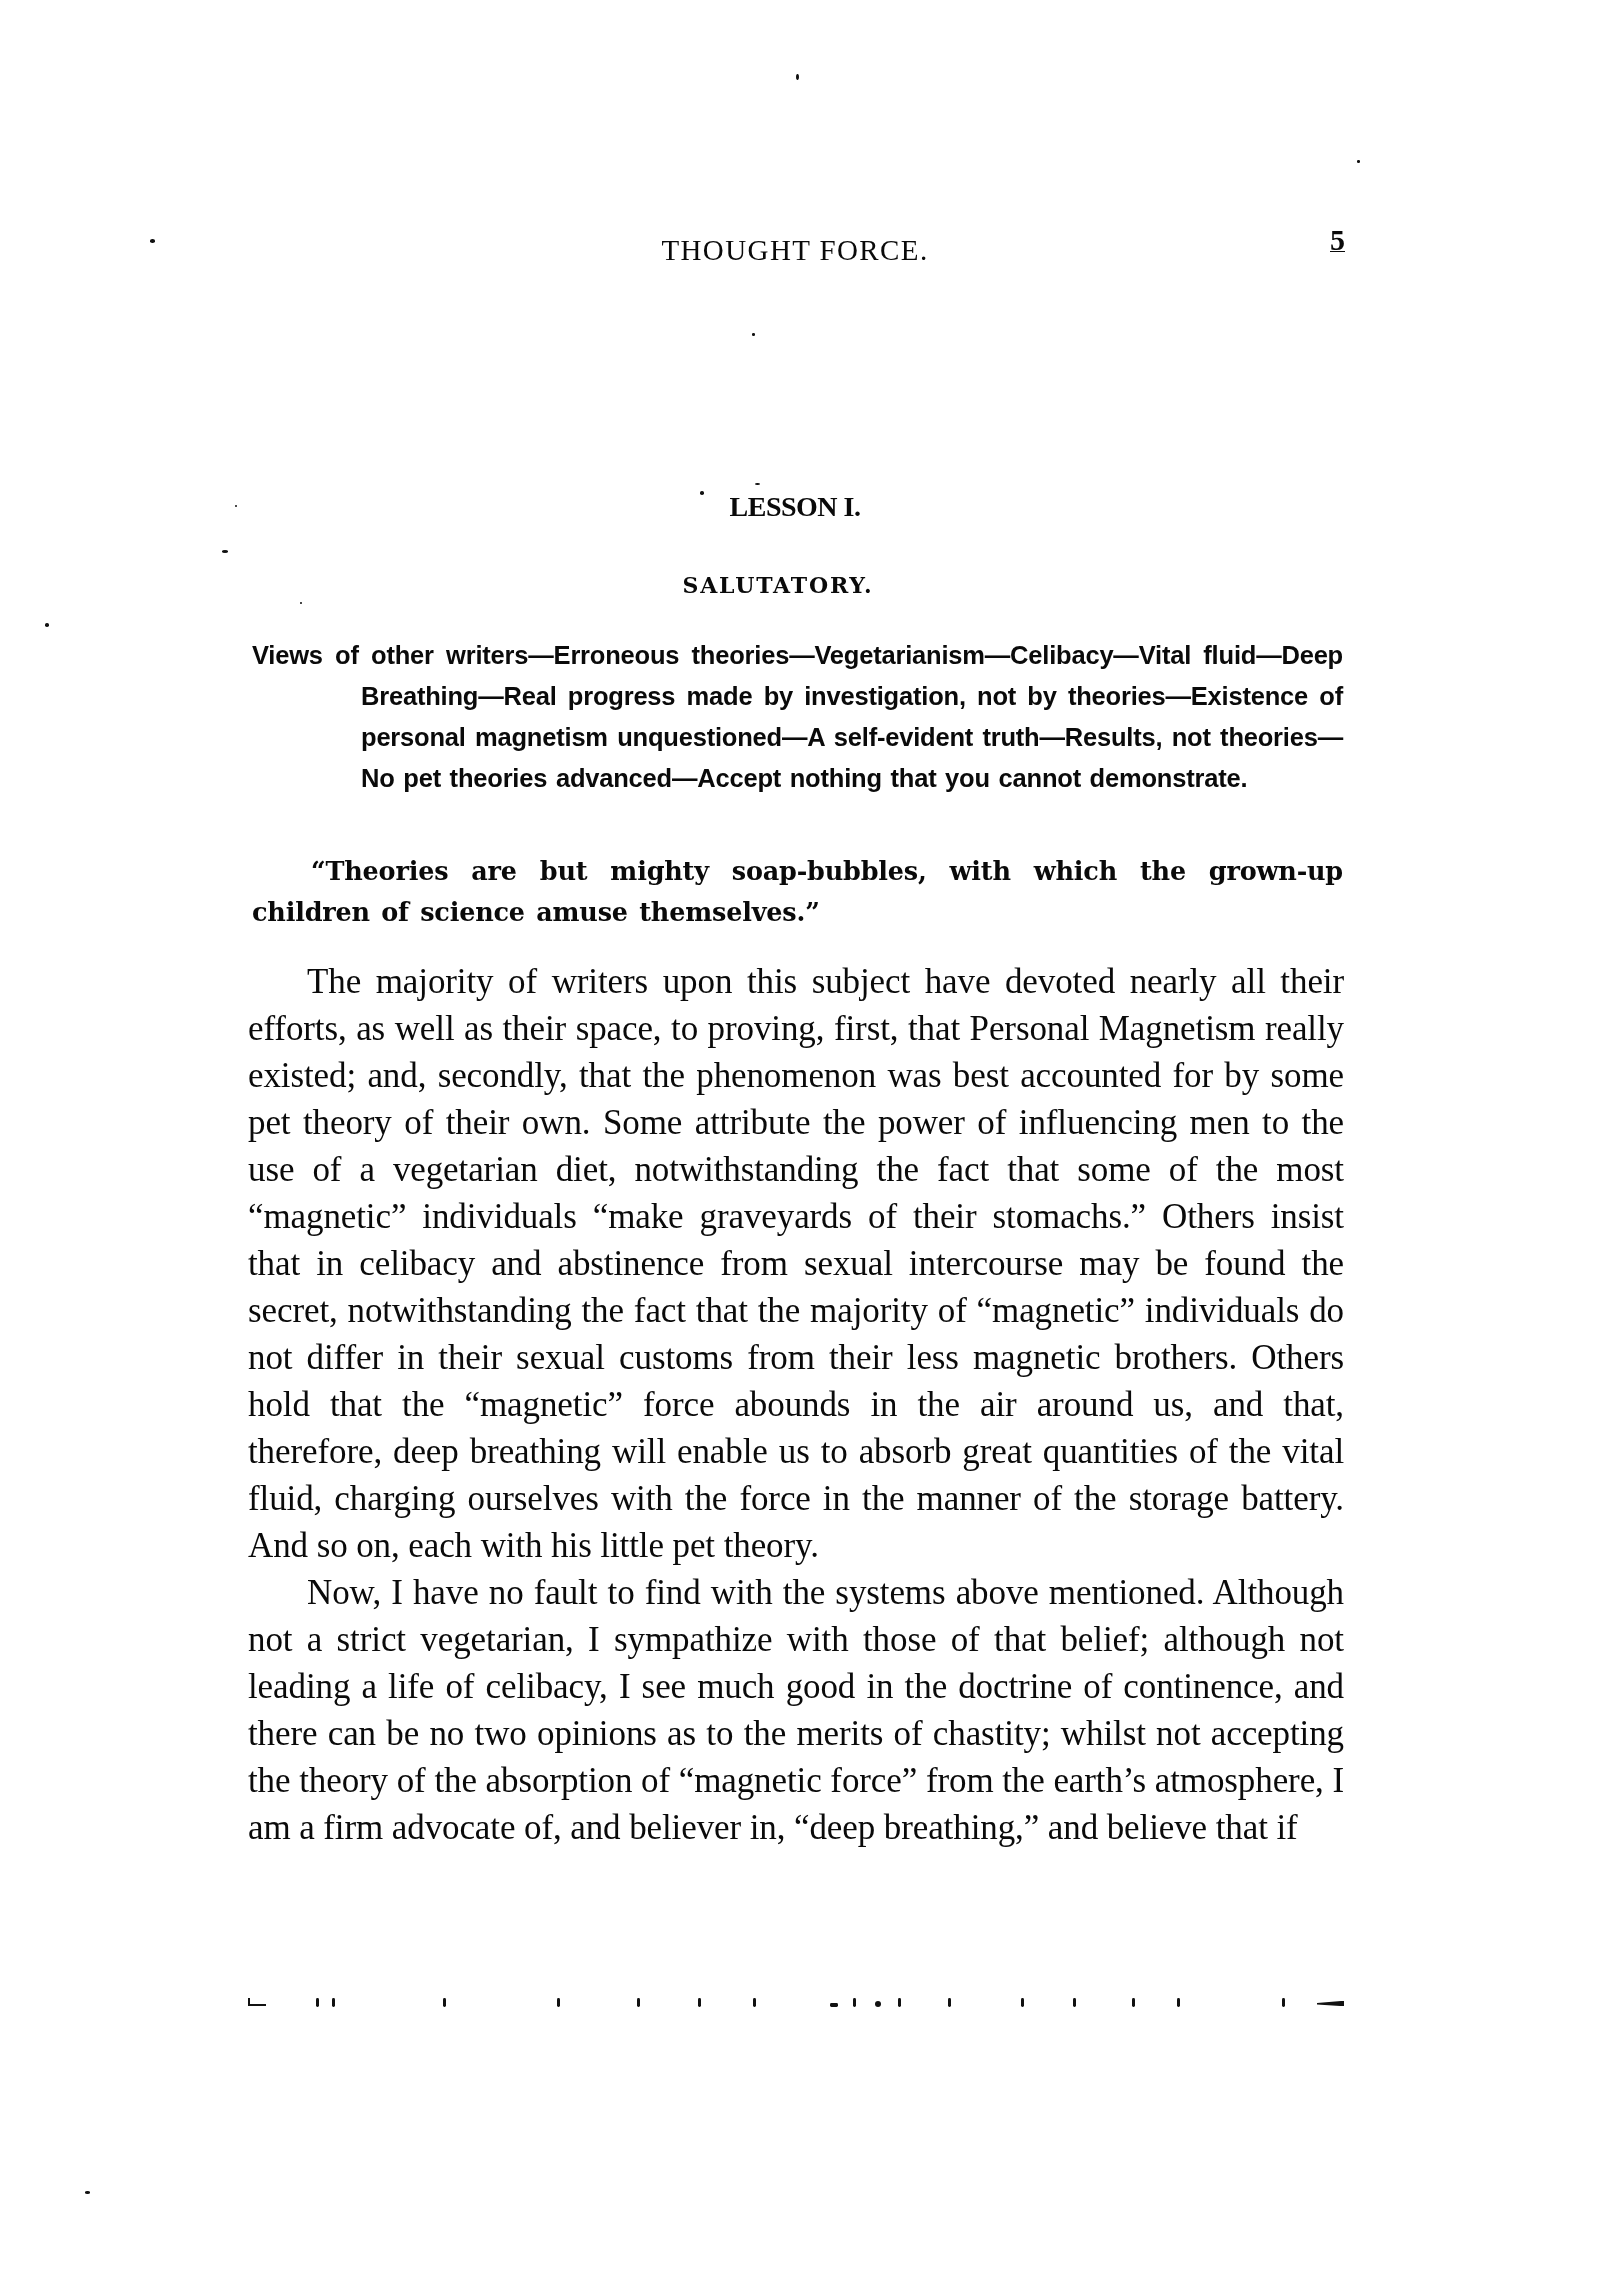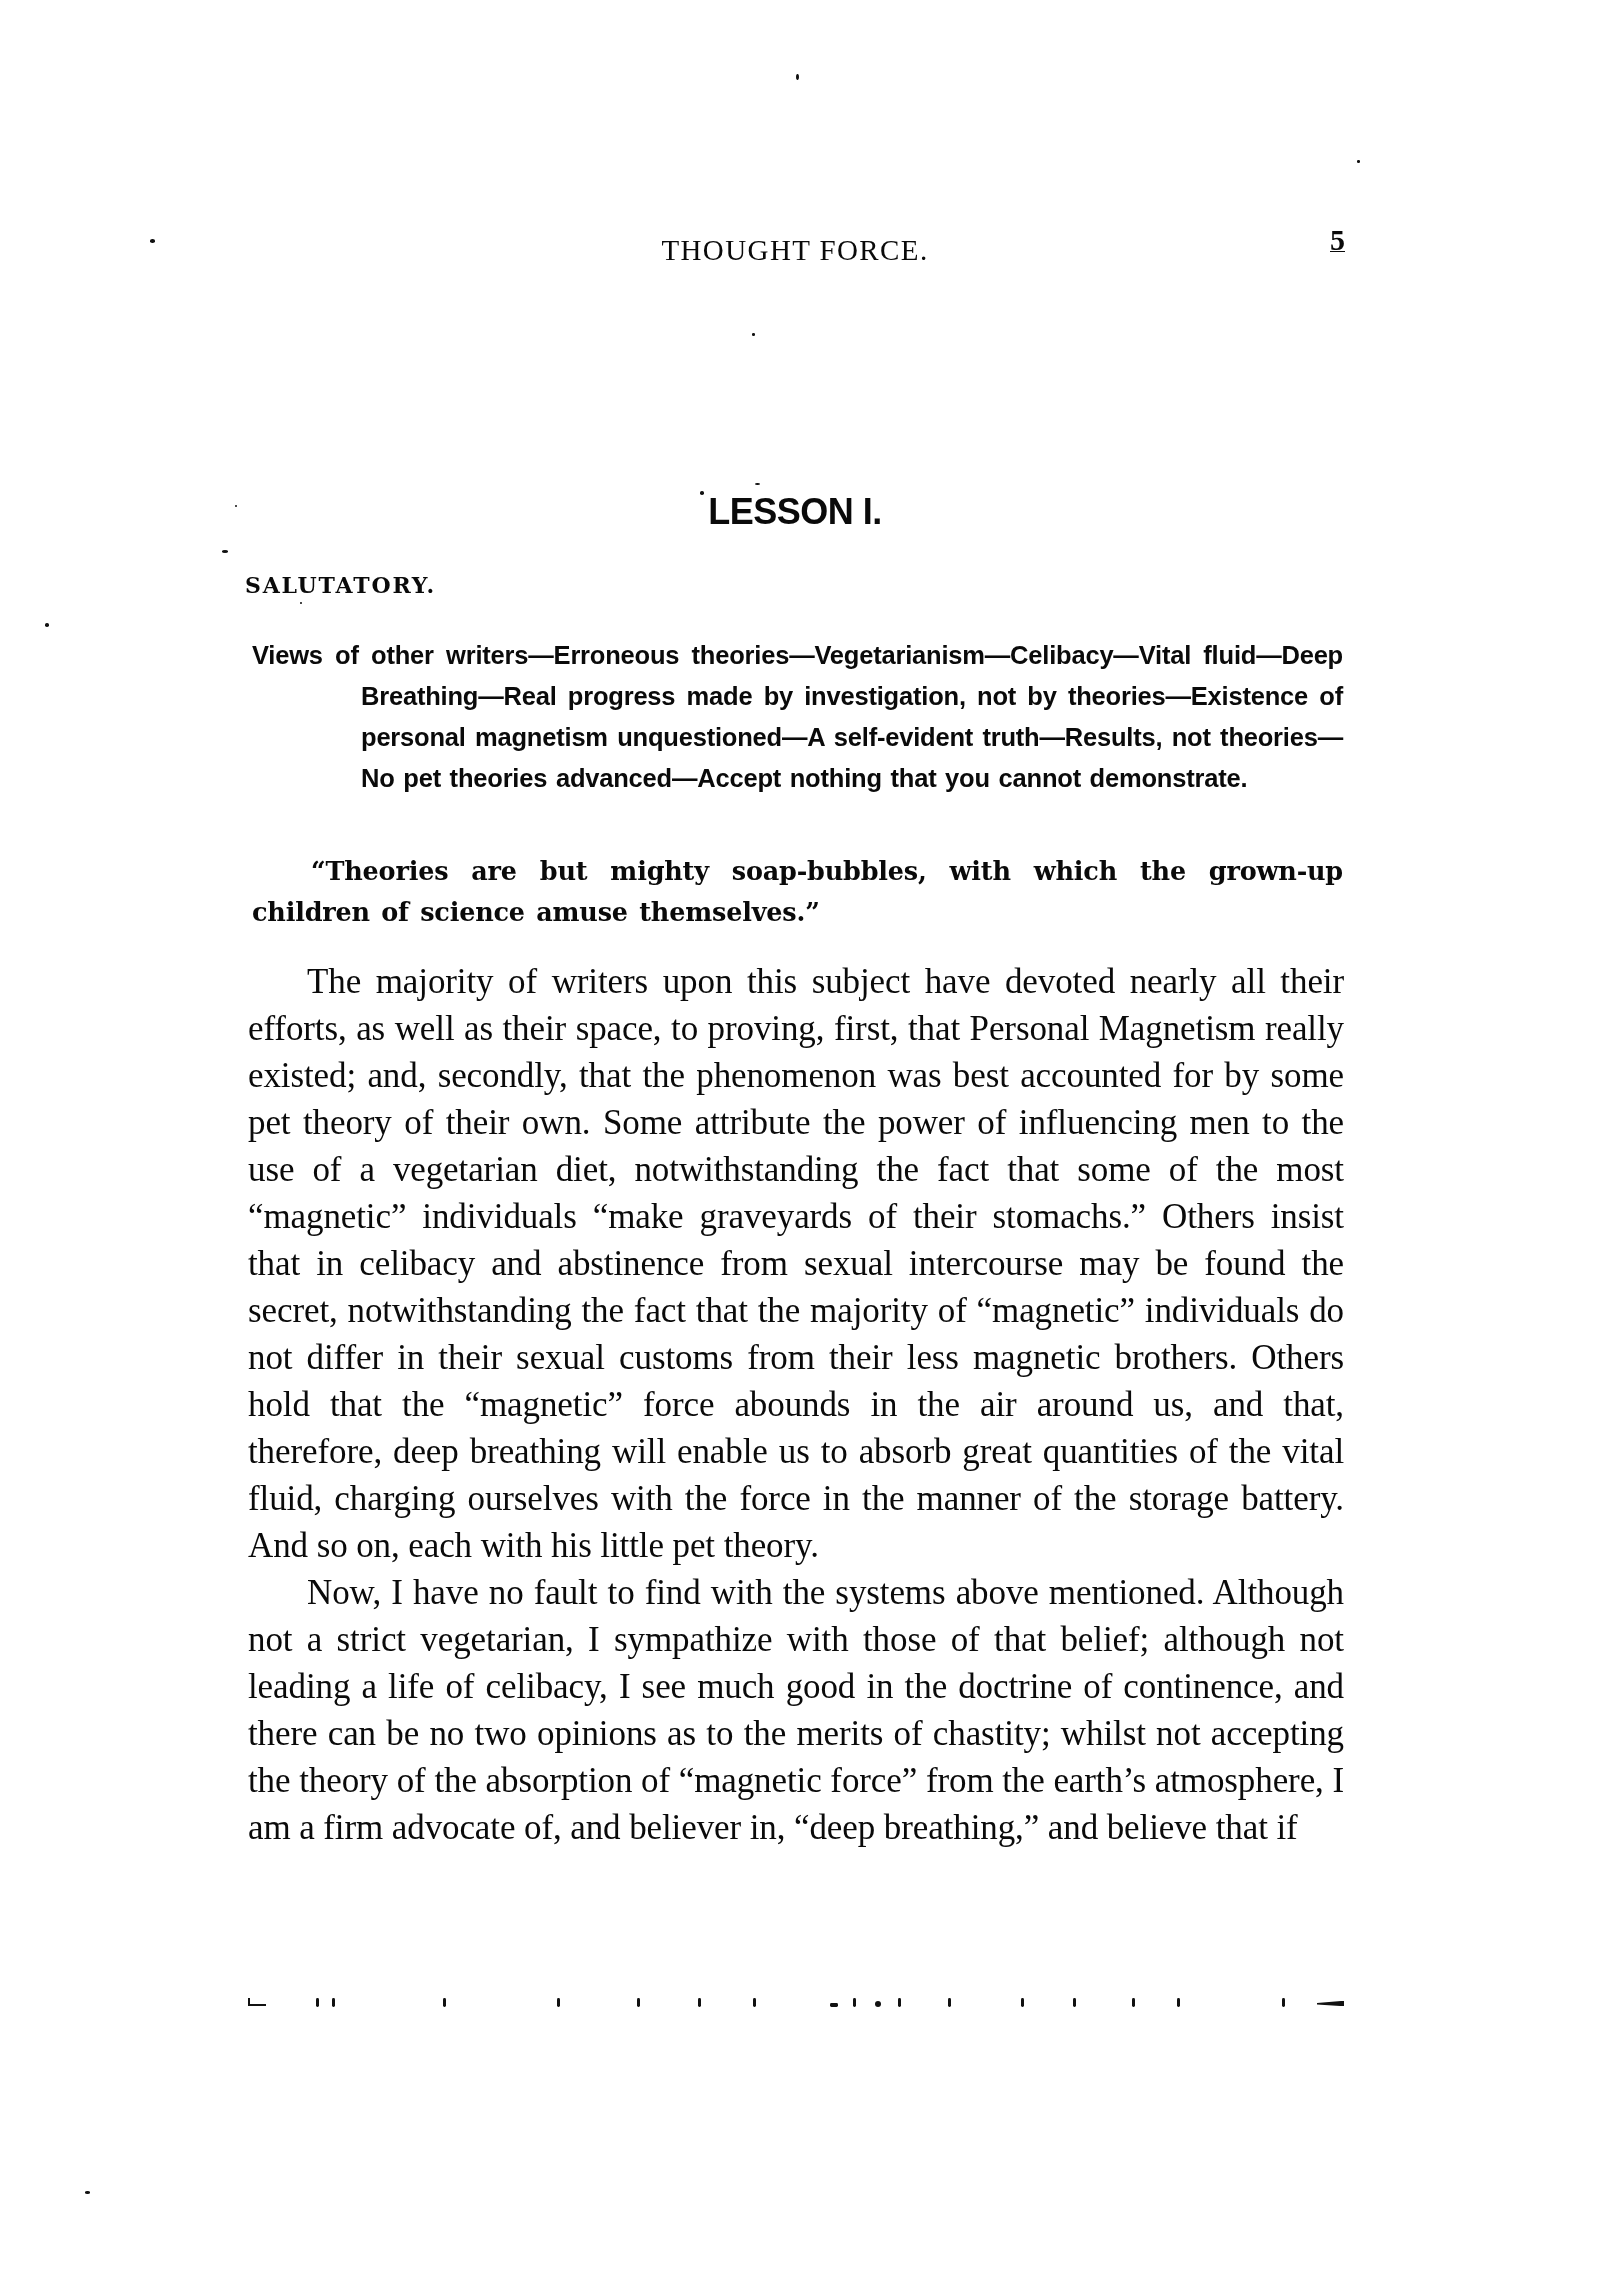--- a/index.html
+++ b/index.html
@@ -50,31 +50,31 @@
       text-decoration: underline;
       text-decoration-thickness: 1.4px;
     }
     
     .lesson-title {
       position: absolute;
       top: 491px;
       left: 245px;
       width: 1100px;
       text-align: center;
-      font-family: Liberation Sans, sans-serif;
-      font-weight: bold;
-      font-size: 36px;
+      font-family: Liberation Serif, serif;
+      font-weight: bold;
+      font-size: 28px;
       letter-spacing: -0.5px;
     }
     .lesson-subtitle {
       position: absolute;
       top: 572px;
-      left: 245px;
+      left: 228px;
       width: 1100px;
-      text-align: left;
+      text-align: center;
       font-family: "DejaVu Serif", serif;
       font-weight: bold;
       font-size: 22px;
       letter-spacing: 1.8px;
     }
     
     .synopsis {
       position: absolute;
       top: 635px;
       left: 252px;

